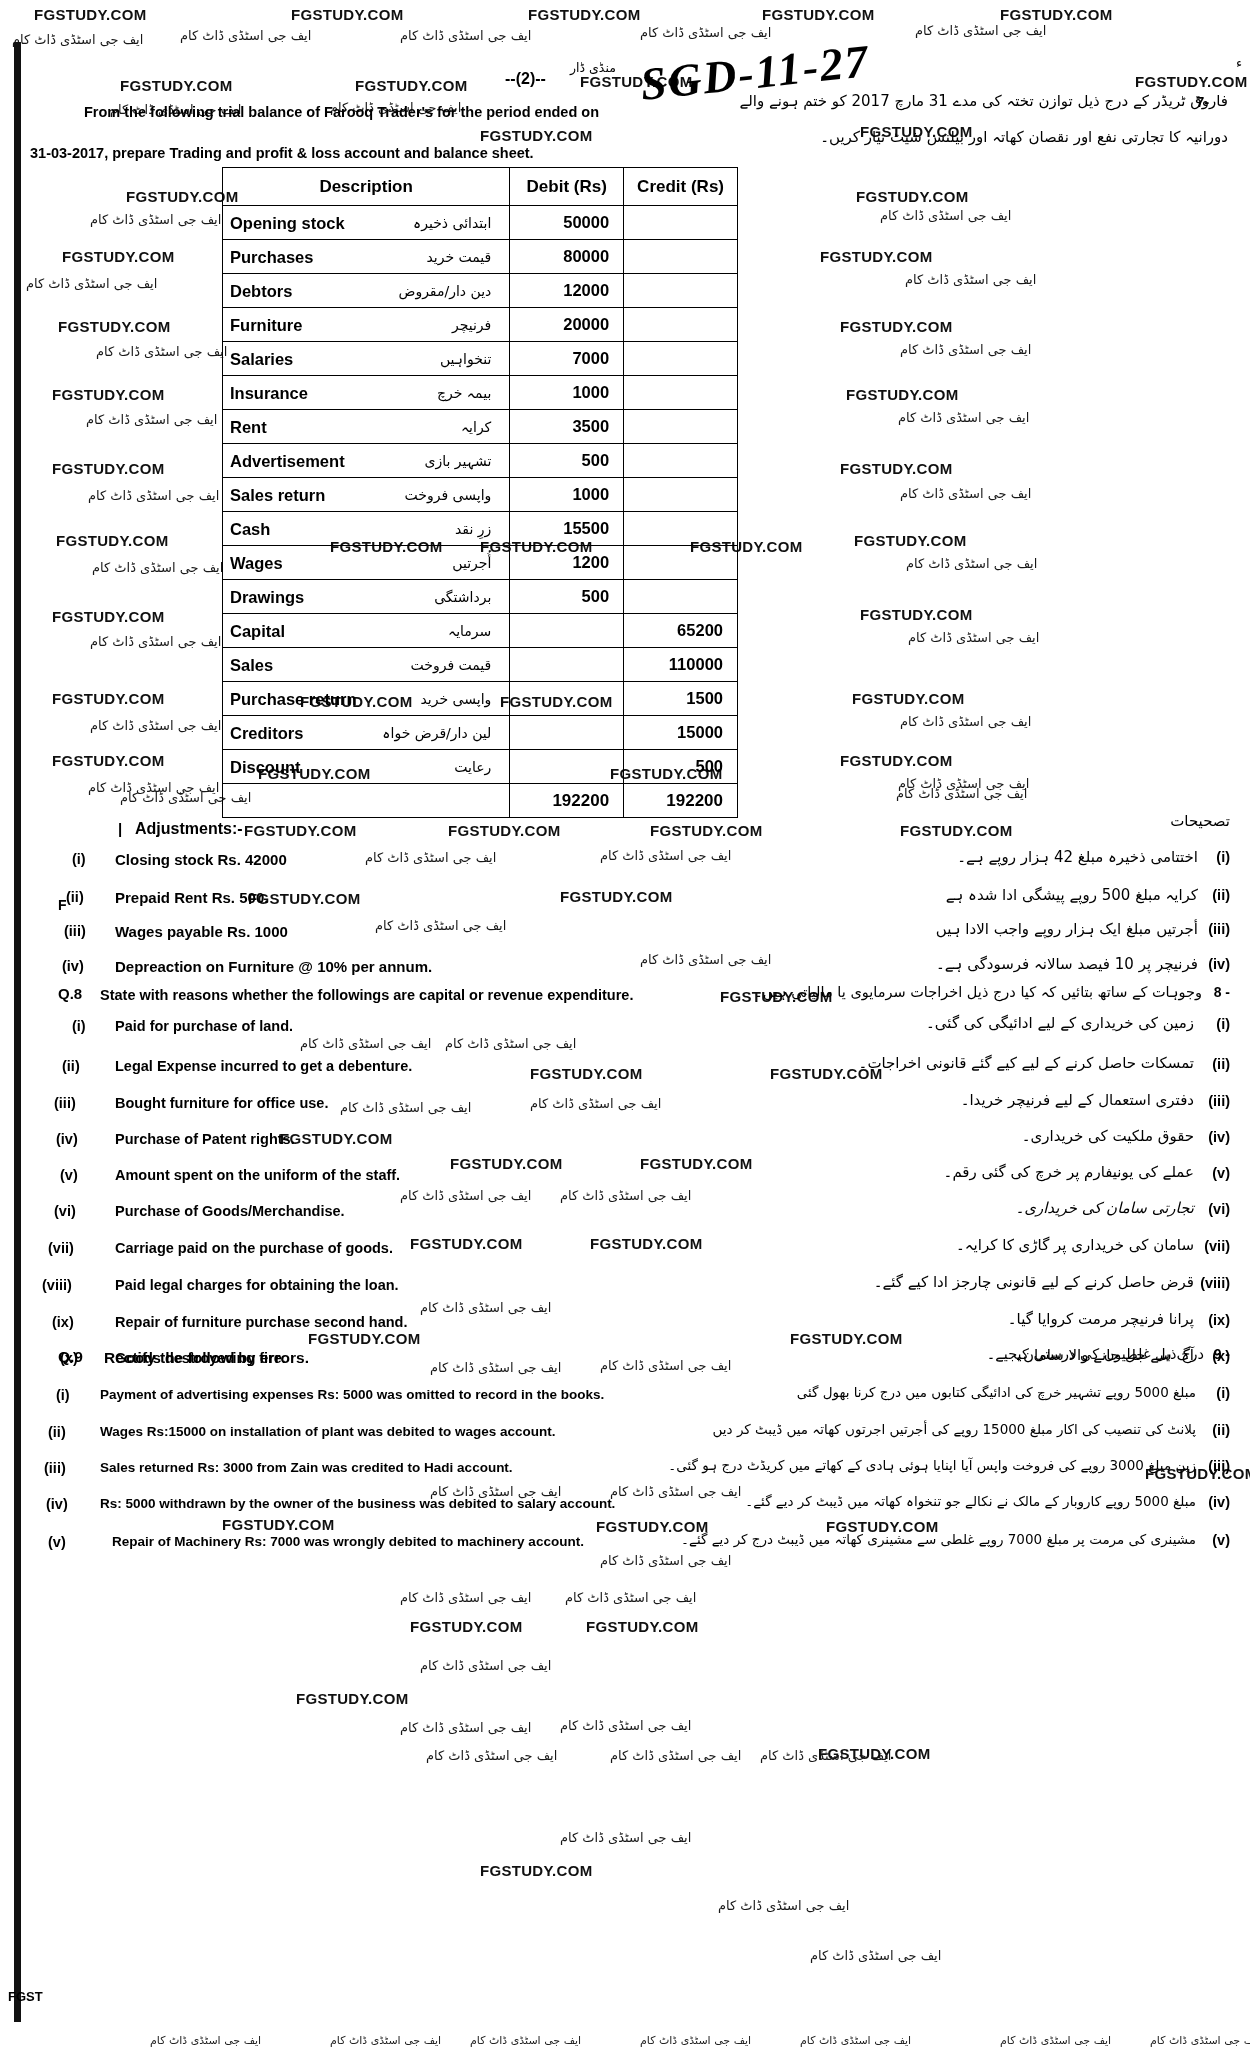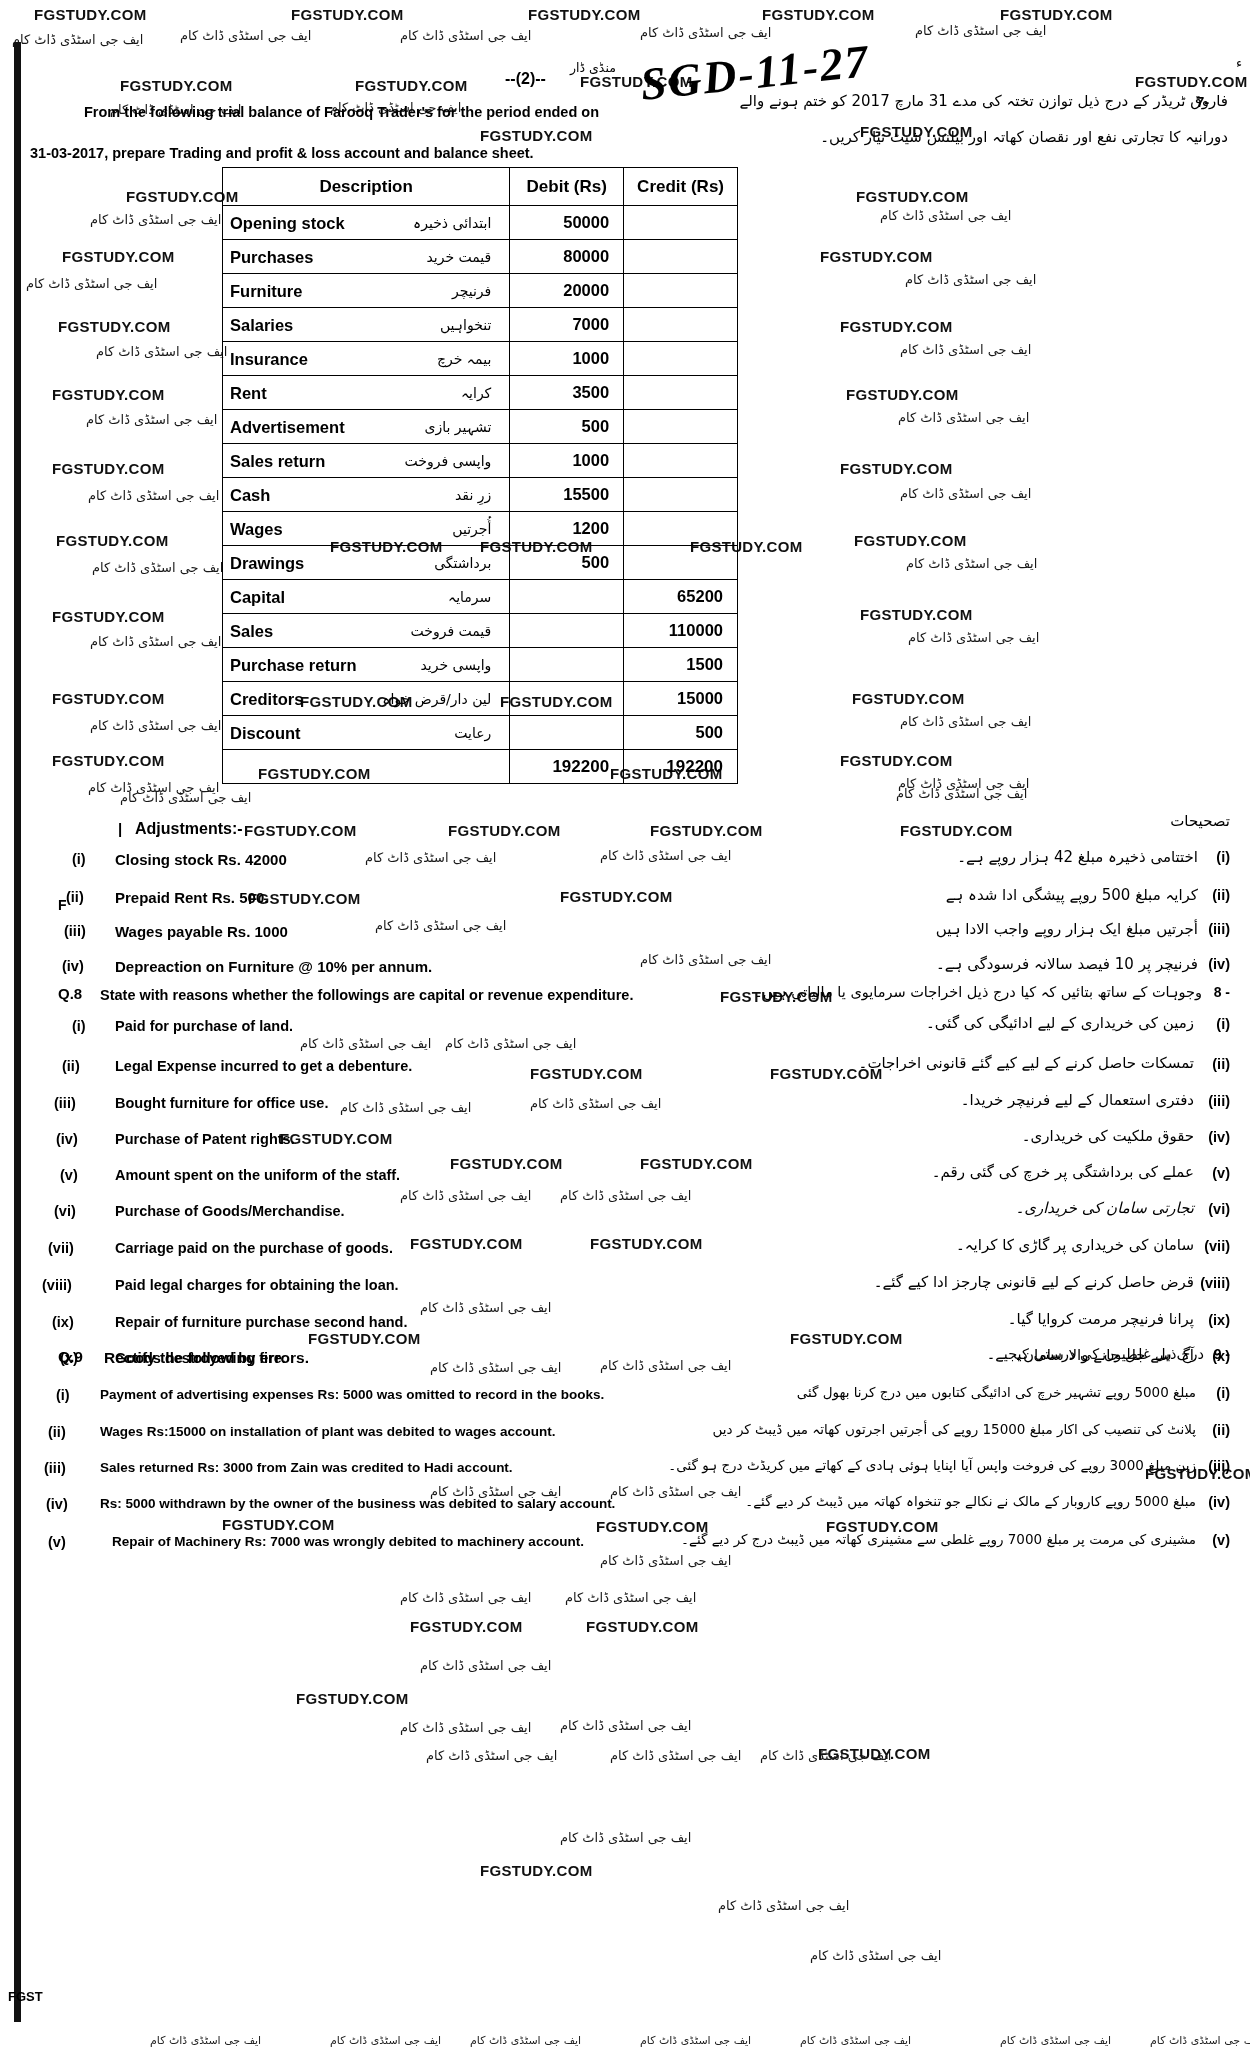--- a/index.html
+++ b/index.html
@@ -291,20 +291,30 @@
               <span class="desc-en">Purchases</span>
               <span class="desc-ur">قیمت خرید</span>
             </div>
           </td>
           <td class="c-debit num">80000</td>
           <td class="c-credit num"></td>
         </tr>
         <tr>
           <td class="c-desc">
             <div class="rowcell">
+              <span class="desc-en">Debtors</span>
+              <span class="desc-ur">دین دار/مقروض</span>
+            </div>
+          </td>
+          <td class="c-debit num">12000</td>
+          <td class="c-credit num"></td>
+        </tr>
+        <tr>
+          <td class="c-desc">
+            <div class="rowcell">
               <span class="desc-en">Furniture</span>
               <span class="desc-ur">فرنیچر</span>
             </div>
           </td>
           <td class="c-debit num">20000</td>
           <td class="c-credit num"></td>
         </tr>
         <tr>
           <td class="c-desc">
             <div class="rowcell">
@@ -487,21 +497,21 @@
       <span class="blk en q-en" style="left: 115px; top: 1095px;">Bought furniture for office use.</span>
       <span class="blk en rn" style="right: 20px; top: 1093px;">(iii)</span>
       <span class="blk ur-txt ur-r" style="right: 56px; top: 1091px;">دفتری استعمال کے لیے فرنیچر خریدا۔</span>
       <span class="blk en rn" style="left: 56px; top: 1131px;">(iv)</span>
       <span class="blk en q-en" style="left: 115px; top: 1131px;">Purchase of Patent rights.</span>
       <span class="blk en rn" style="right: 20px; top: 1129px;">(iv)</span>
       <span class="blk ur-txt ur-r" style="right: 56px; top: 1127px;">حقوق ملکیت کی خریداری۔</span>
       <span class="blk en rn" style="left: 60px; top: 1167px;">(v)</span>
       <span class="blk en q-en" style="left: 115px; top: 1167px;">Amount spent on the uniform of the staff.</span>
       <span class="blk en rn" style="right: 20px; top: 1165px;">(v)</span>
-      <span class="blk ur-txt ur-r" style="right: 56px; top: 1163px;">عملے کی برداشتگی پر خرچ کی گئی رقم۔</span>
+      <span class="blk ur-txt ur-r" style="right: 56px; top: 1163px;">عملے کی یونیفارم پر خرچ کی گئی رقم۔</span>
       <span class="blk en rn" style="left: 54px; top: 1203px;">(vi)</span>
       <span class="blk en q-en" style="left: 115px; top: 1203px;">Purchase of Goods/Merchandise.</span>
       <span class="blk en rn" style="right: 20px; top: 1201px;">(vi)</span>
       <span class="blk ur-txt ur-r" style="right: 56px; top: 1199px; font-style: italic;">تجارتی سامان کی خریداری۔</span>
       <span class="blk en rn" style="left: 48px; top: 1240px;">(vii)</span>
       <span class="blk en q-en" style="left: 115px; top: 1240px;">Carriage paid on the purchase of goods.</span>
       <span class="blk en rn" style="right: 20px; top: 1238px;">(vii)</span>
       <span class="blk ur-txt ur-r" style="right: 56px; top: 1236px;">سامان کی خریداری پر گاڑی کا کرایہ۔</span>
       <span class="blk en rn" style="left: 42px; top: 1277px;">(viii)</span>
       <span class="blk en q-en" style="left: 115px; top: 1277px;">Paid legal charges for obtaining the loan.</span>

